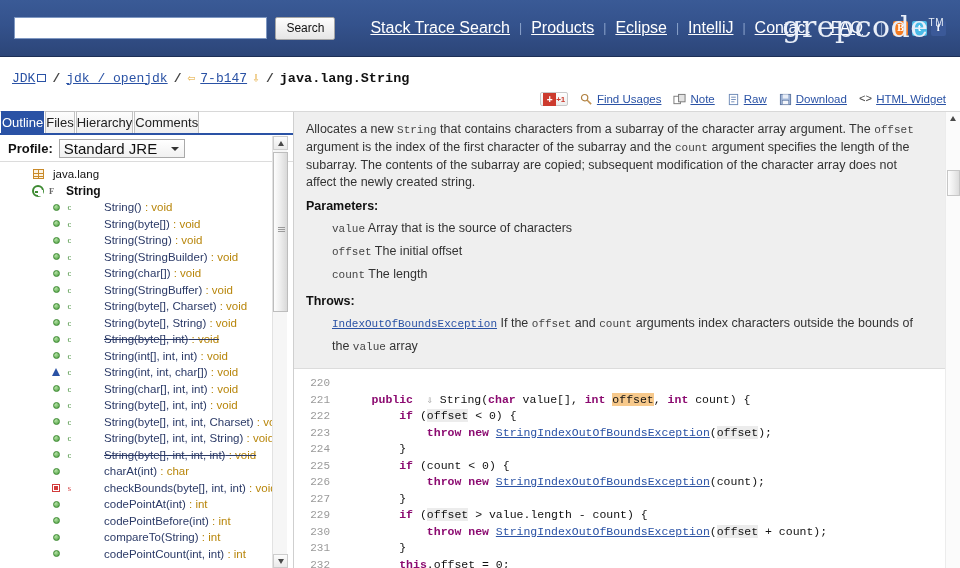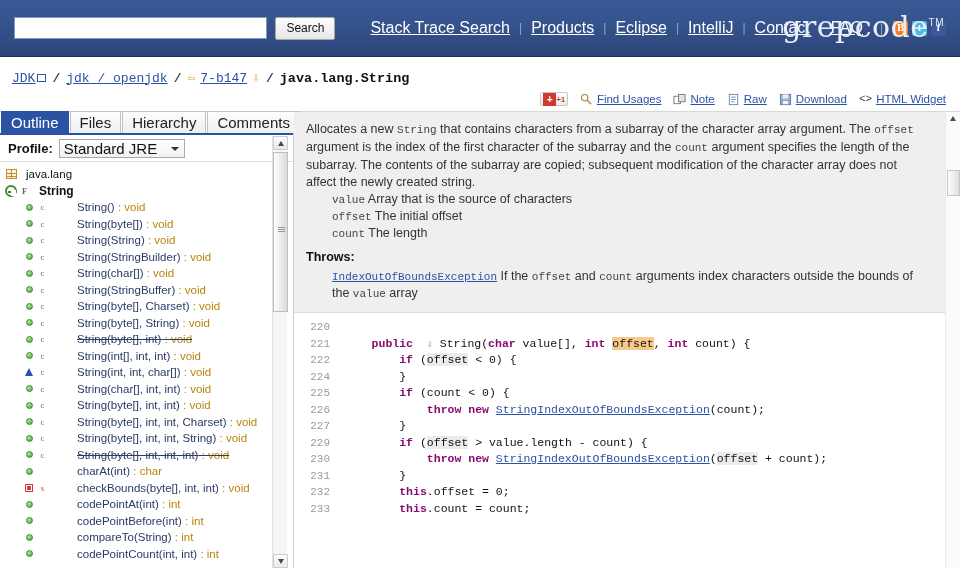--- a/index.html
+++ b/index.html
@@ -166,24 +166,24 @@
   .tabs {
     display: flex;
     align-items: flex-end;
     height: 23px;
     border-bottom: 2px solid #2a52a5;
     padding-left: 1px;
     background: #fff;
   }
   .tab {
     height: 22px;
-    padding: 0 9px;
-    display: flex;
-    align-items: center;
-    font-size: 15px;
+    padding: 0 0;
+    display: flex;
+    align-items: center;
+    font-size: 13px;
     color: #222;
     background: linear-gradient(to bottom,#fdfdfd,#eeeeee);
     border: 1px solid #c2c2c2;
     border-bottom: none;
     margin-right: 1px;
     cursor: pointer;
     white-space: nowrap;
   }
   .tab.active {
     background: #2a52a5;
@@ -226,20 +226,21 @@
     padding-top: 4px;
     position: relative;
   }
   .trow {
     height: 16.5px;
     display: flex;
     align-items: center;
     font-size: 11.5px;
     white-space: nowrap;
     cursor: pointer;
+    padding-left: 27px;
   }
   .ic { width: 14px; display: flex; justify-content: center; align-items: center; flex: 0 0 14px; }
   .dot-green {
     width: 7px; height: 7px; border-radius: 50%;
     background: radial-gradient(circle at 35% 30%, #b5e3a6, #4c9e3f);
     border: 1px solid #3d8a32;
   }
   .tri-blue {
     width: 0; height: 0;
     border-left: 4.5px solid transparent;
@@ -348,21 +349,21 @@
     font-family: "Liberation Mono", monospace;
     font-size: 11px;
     color: #444;
   }
   .doc h4 {
     margin: 7px 0 2px 0;
     font-size: 12.5px;
     font-weight: bold;
     color: #111;
   }
-  .doc .pline { margin-left: 26px; line-height: 16px; }
+  .doc .pline { margin-left: 26px; line-height: 22px; }
   .doc a { color: #2a52a5; text-decoration: underline; }
 
   .code {
     padding: 6px 0 0 0;
     background: #fff;
     font-family: "Liberation Mono", monospace;
     font-size: 11.5px;
     line-height: 16.5px;
   }
   .cline { display: flex; white-space: pre; height: 16.5px; }
@@ -745,20 +746,21 @@
         </div>
       <div class="dn">
           <span class="arrow-dn-s"></span>
         </div>
     </div>
   </div>
 
   <div class="right">
     <div class="doc">
       <div id="doc-desc">Allocates a new <code>String</code> that contains characters from a subarray of the character array argument. The <code>offset</code> argument is the index of the first character of the subarray and the <code>count</code> argument specifies the length of the subarray. The contents of the subarray are copied; subsequent modification of the character array does not affect the newly created string.</div>
+      <h4>Parameters:</h4>
       <div class="pline">
         <code>value</code>
         <span>Array that is the source of characters</span>
       </div>
       <div class="pline">
         <code>offset</code>
         <span>The initial offset</span>
       </div>
       <div class="pline">
         <code>count</code>
@@ -767,20 +769,21 @@
       <h4>Throws:</h4>
       <div class="pline">
         <a href="#" class="mono">IndexOutOfBoundsException</a><span id="throws-desc"> If the <code>offset</code> and <code>count</code> arguments index characters outside the bounds of the <code>value</code> array</span>
       </div>
     </div>
 
     <div class="code" id="code">
         <div class="cline"><span class="ln">220</span><span class="src"></span></div>
         <div class="cline"><span class="ln">221</span><span class="src">    <span class="kw">public</span>  <span class="anchor">⇩</span> String(<span class="kw">char</span> value[], <span class="kw">int</span> <span class="hl">offset</span>, <span class="kw">int</span> count) {</span></div>
         <div class="cline"><span class="ln">222</span><span class="src">        <span class="kw">if</span> (<span class="var">offset</span> &lt; 0) {</span></div>
+        <div class="cline"><span class="ln">223</span><span class="src">            <span class="kw">throw new</span> <a class="lnk" href="#">StringIndexOutOfBoundsException</a>(<span class="var">offset</span>);</span></div>
         <div class="cline"><span class="ln">224</span><span class="src">        }</span></div>
         <div class="cline"><span class="ln">225</span><span class="src">        <span class="kw">if</span> (count &lt; 0) {</span></div>
         <div class="cline"><span class="ln">226</span><span class="src">            <span class="kw">throw new</span> <a class="lnk" href="#">StringIndexOutOfBoundsException</a>(count);</span></div>
         <div class="cline"><span class="ln">227</span><span class="src">        }</span></div>
         <div class="cline"><span class="ln">229</span><span class="src">        <span class="kw">if</span> (<span class="var">offset</span> &gt; value.length - count) {</span></div>
         <div class="cline"><span class="ln">230</span><span class="src">            <span class="kw">throw new</span> <a class="lnk" href="#">StringIndexOutOfBoundsException</a>(<span class="var">offset</span> + count);</span></div>
         <div class="cline"><span class="ln">231</span><span class="src">        }</span></div>
         <div class="cline"><span class="ln">232</span><span class="src">        <span class="kw">this</span>.offset = 0;</span></div>
         <div class="cline"><span class="ln">233</span><span class="src">        <span class="kw">this</span>.count = count;</span></div>
       </div>

